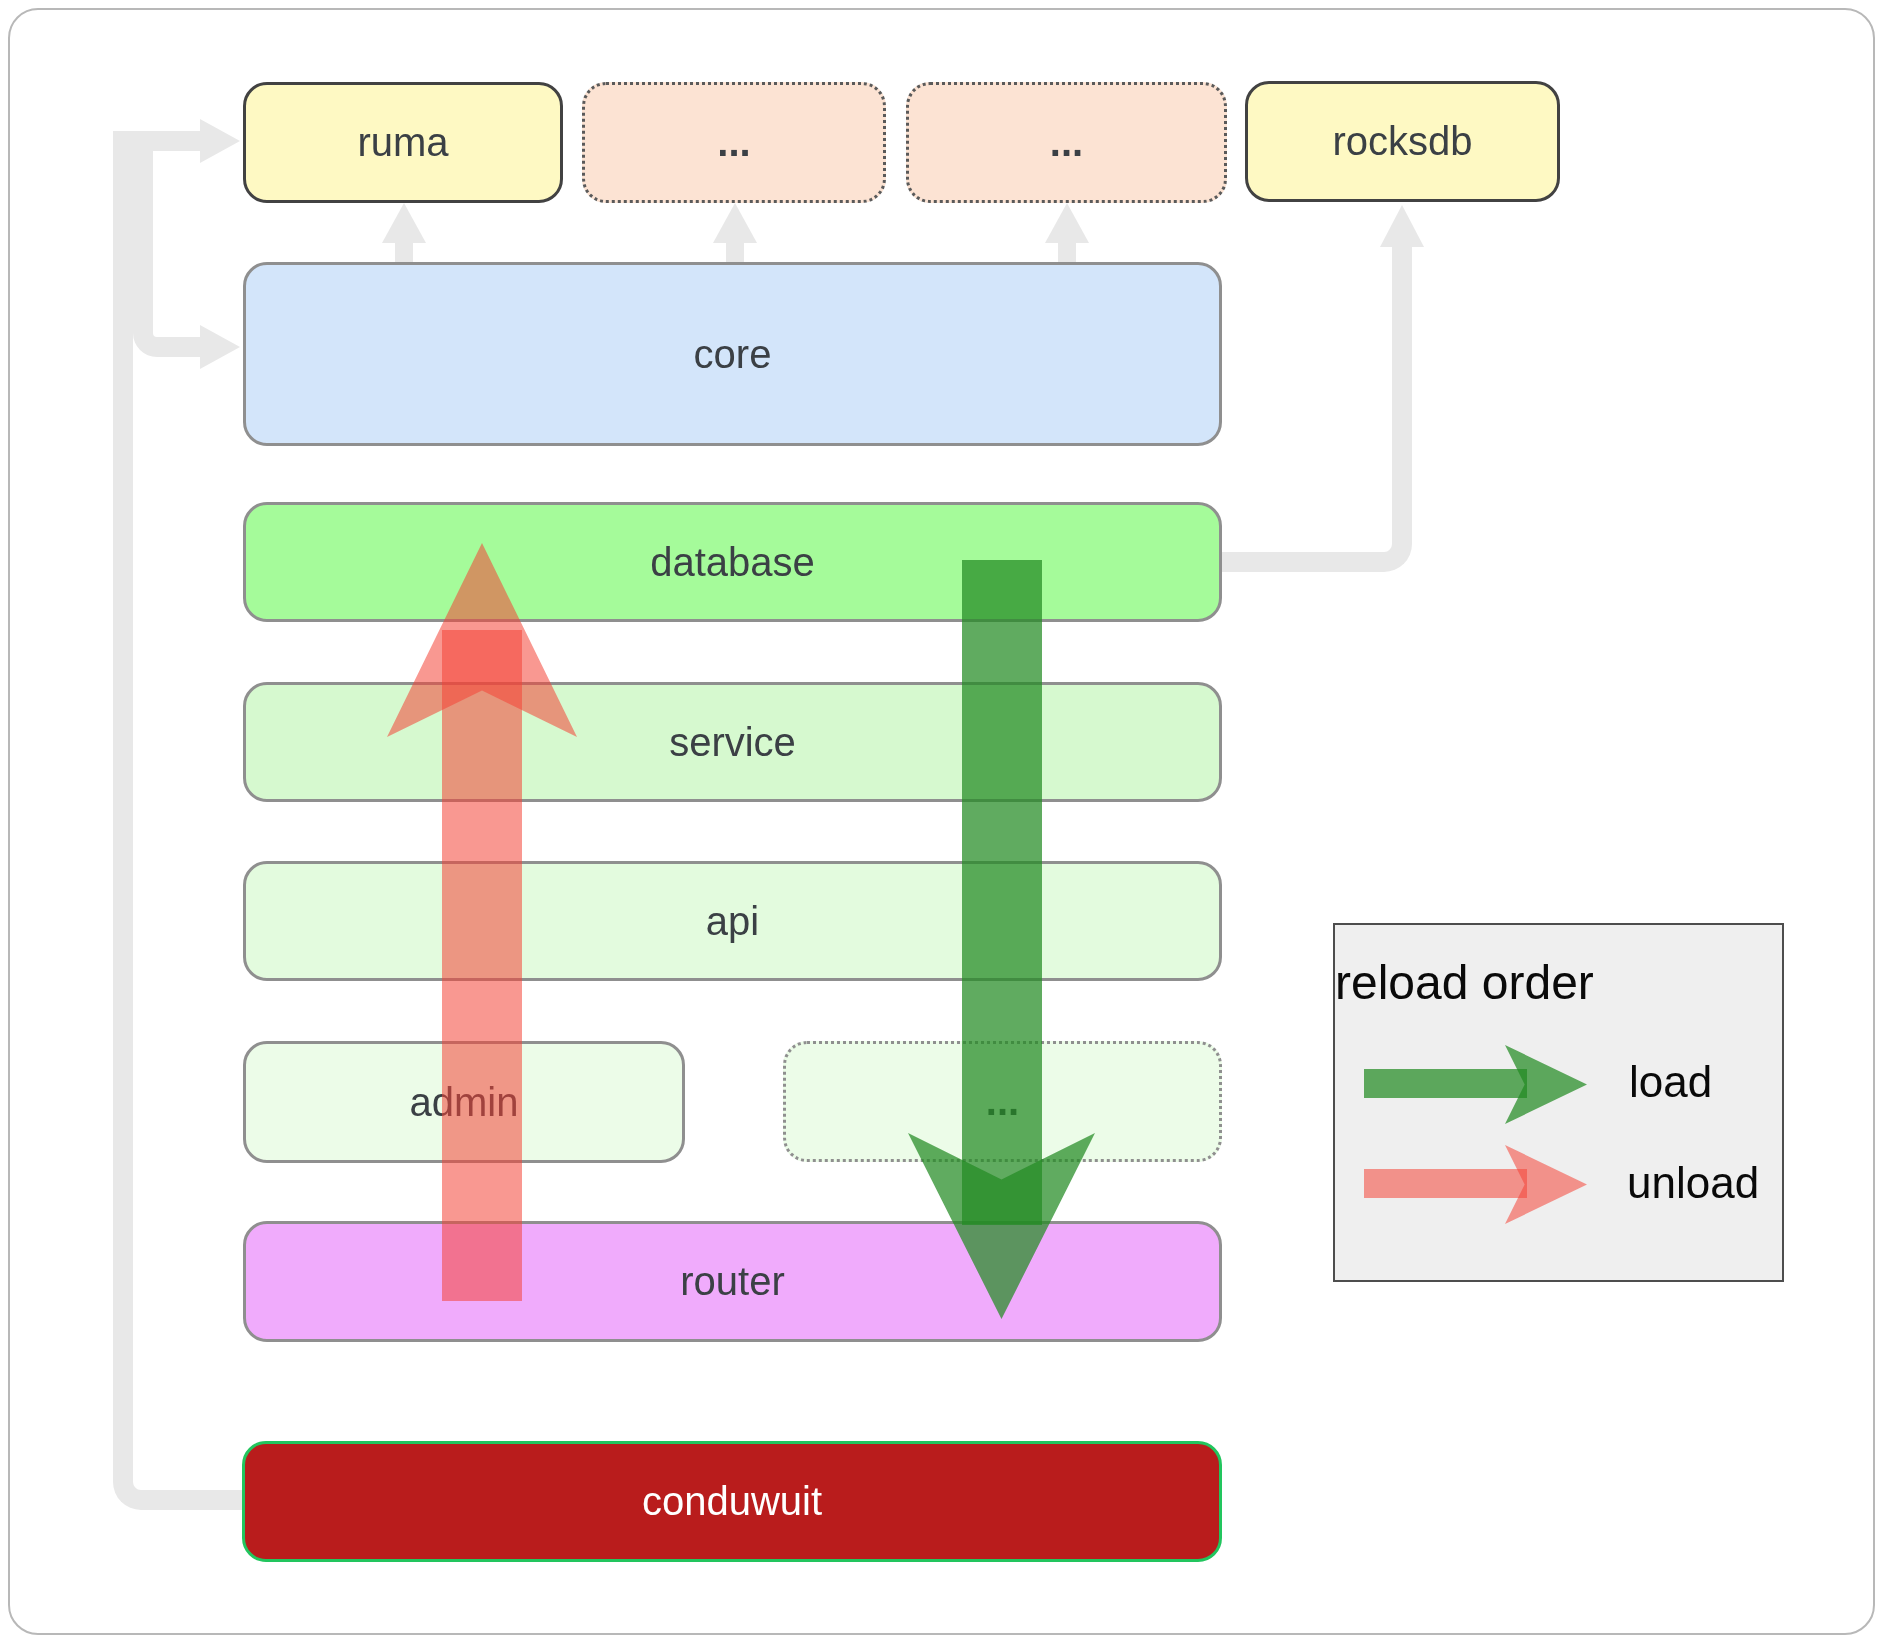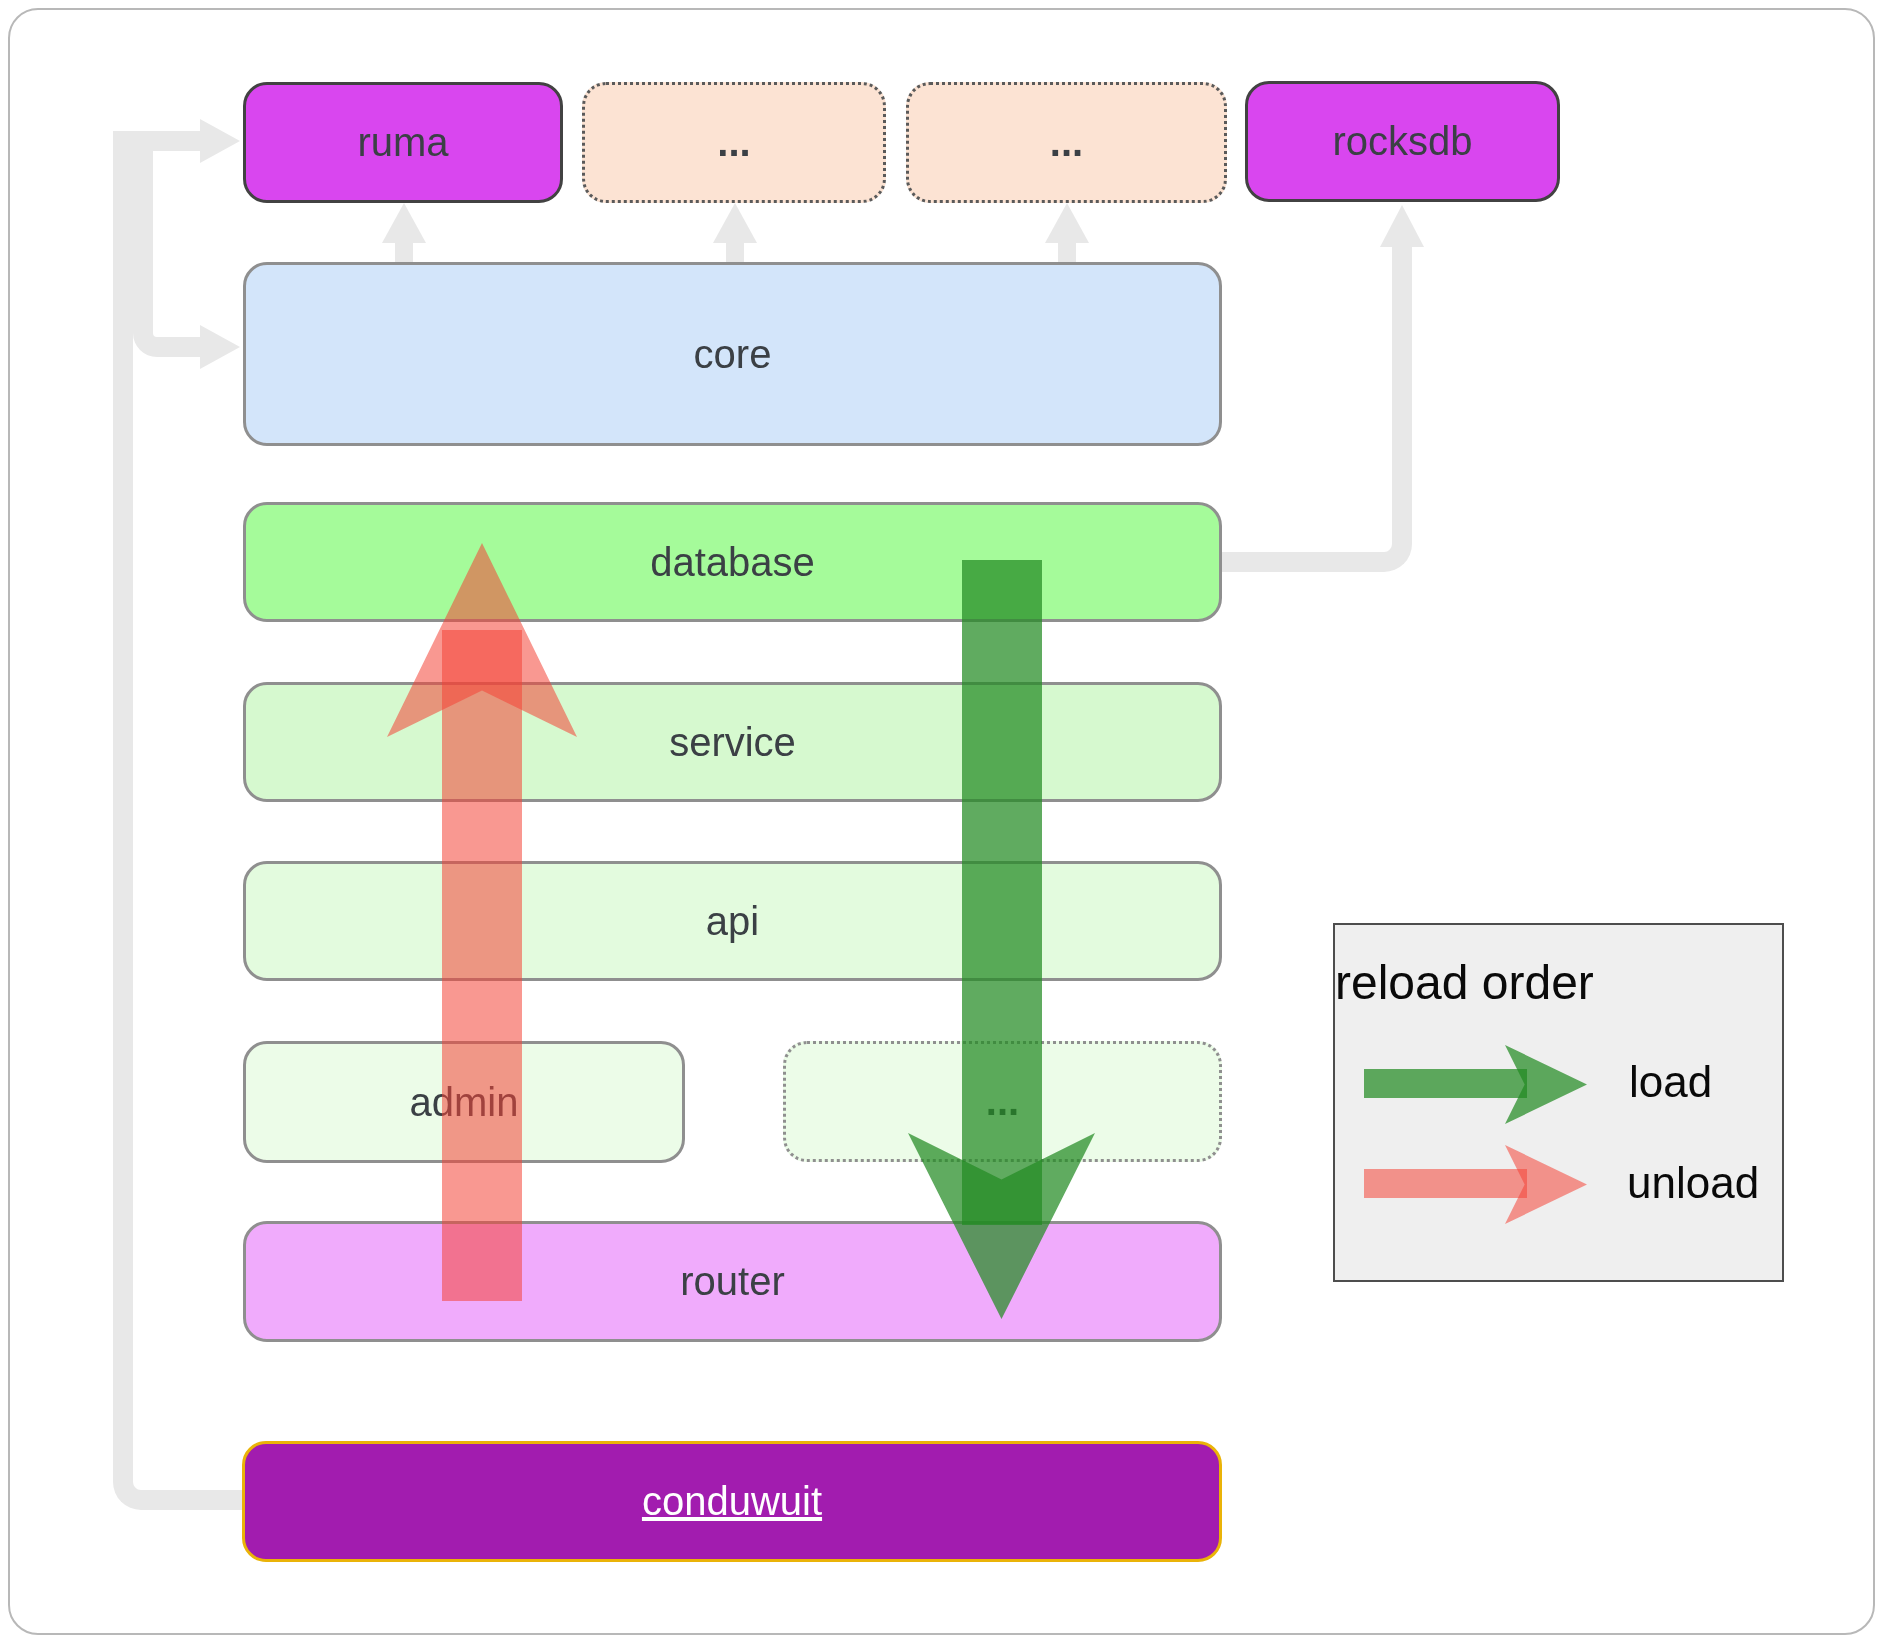--- a/index.html
+++ b/index.html
@@ -3,30 +3,30 @@
 <meta charset="utf-8">
 <style>
   html,body{margin:0;padding:0;background:#ffffff;}
   .canvas{position:relative;width:1883px;height:1643px;background:#ffffff;overflow:hidden;
           font-family:"Liberation Sans",sans-serif;}
   .frame{position:absolute;left:8px;top:8px;right:8px;bottom:8px;
          border:2px solid #b8b8b8;border-radius:30px;}
   
   .node{position:absolute;display:flex;align-items:center;justify-content:center;
         box-sizing:border-box;font-size:40px;color:#3b4045;border-radius:24px;}
-  .peach{background:#d946ef;border:3px solid #424242;justify-content:center;}
+  .peach{background:#fef9c3;border:3px solid #424242;justify-content:center;}
   .peach-dotted{background:#fce3d3;border:3px dotted #5a5a5a;}
   .core{background:#d3e5fa;border:3px solid #8f8f8f;}
   .database{background:#a5fb9a;border:3px solid #8f8f8f;align-items:center;}
   .service{background:#d6f9cf;border:3px solid #8f8f8f;}
   .api{background:#e3fbde;border:3px solid #8f8f8f;}
   .admin{background:#ecfce8;border:3px solid #8f8f8f;}
   .green-dotted{background:#ecfce8;border:3px dotted #8f8f8f;}
   .router{background:#f0abfc;border:3px solid #8f8f8f;}
-  .conduwuit{background:#a21caf;border:3px solid #eab308;color:#ffffff;text-decoration:underline;}
+  .conduwuit{background:#b91c1c;border:3px solid #22c55e;color:#ffffff;}
   .dots{font-weight:bold;}
   
   .conn{position:absolute;box-sizing:border-box;}
   .gray{background:#e8e8e8;}
   .elbow{background:transparent;border:0 solid #e8e8e8;}
   .head{position:absolute;background:#e8e8e8;}
   .head-right{clip-path:polygon(0 0,100% 50%,0 100%);}
   .head-up{clip-path:polygon(50% 0,100% 100%,0 100%);}
   
   .shape{position:absolute;}

